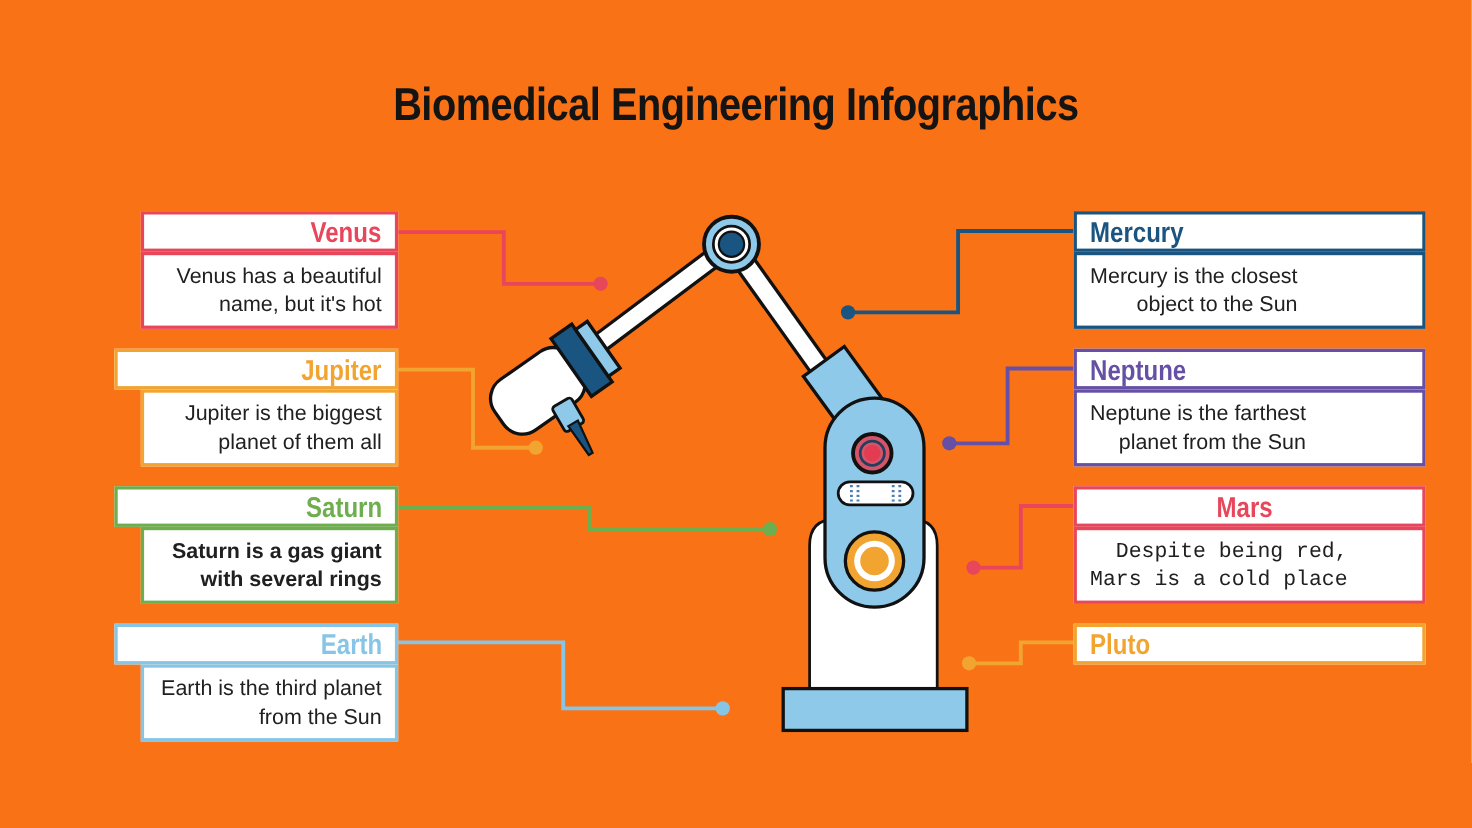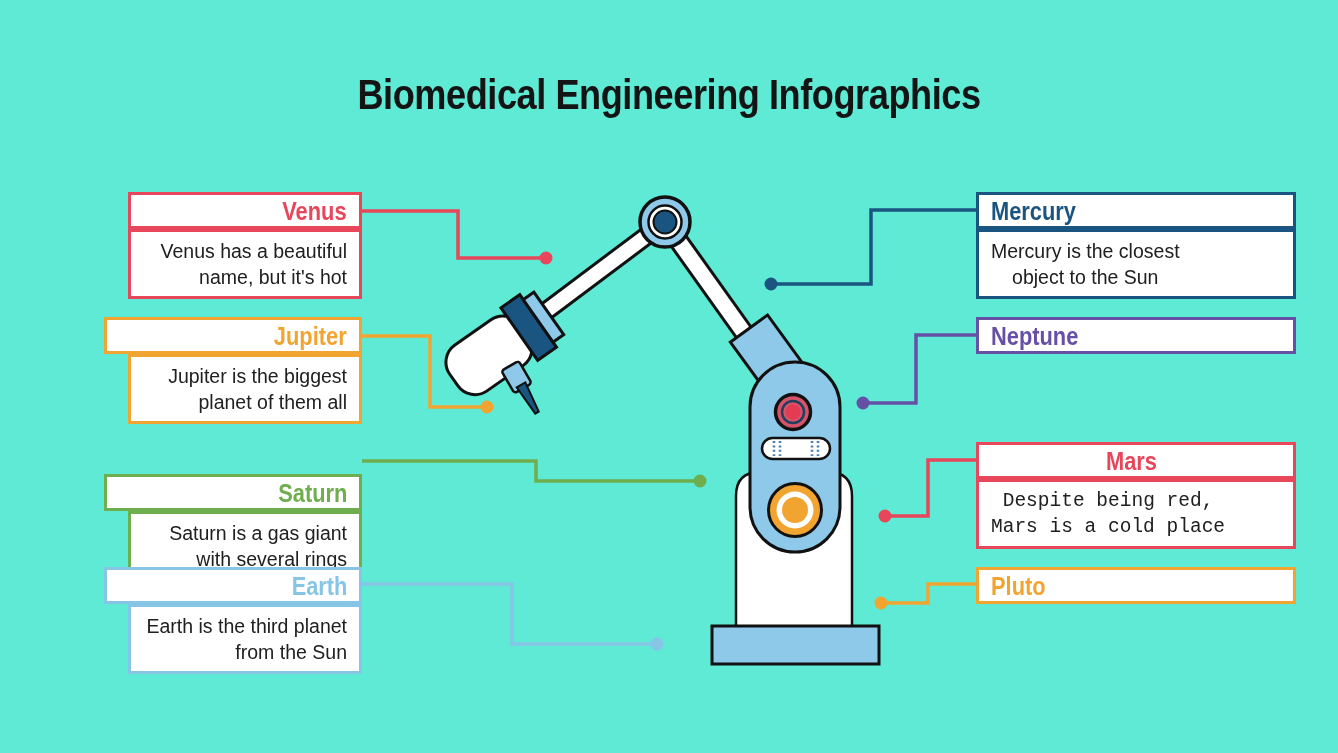--- a/index.html
+++ b/index.html
@@ -1,19 +1,19 @@
 <!DOCTYPE html>
 <html><head>
 <meta charset="utf-8">
 <style>
   html,body{margin:0;padding:0;background:#ffffff;}
   #canvas{
     position:relative;
     width:1338px;height:753px;
-    background:#5eead4;
+    background:#f97316;
     overflow:hidden;
     font-family:"Liberation Sans", sans-serif;
   }
   #page-title{
     position:absolute;top:72px;left:0;right:0;
     margin:0;text-align:center;
     font-size:42px;font-weight:bold;color:#141414;
     letter-spacing:-0.5px;line-height:1.1;
     transform:scaleX(0.86);
   }
@@ -38,21 +38,21 @@
     height:70px;border:3px solid #000;background:#fff;
     box-sizing:border-box;display:flex;align-items:center;padding:0 12px;
   }
   .info-box.left  .box-body{justify-content:flex-end;margin-left:24px;}
   .info-box.right .box-body{justify-content:flex-start;}
   .box-desc{
     font-size:19.5px;line-height:26px;color:#202020;
     white-space:pre-line;
   }
   .info-box.left  .box-desc{text-align:right;}
-  .info-box.right .box-desc{text-align:center;}
+  .info-box.right .box-desc{text-align:right;}
 </style>
 </head>
 <body>
 
 <div id="canvas">
 
   <h1 id="page-title">Biomedical Engineering Infographics</h1>
 
   <svg id="robot-svg" width="1338" height="753" viewBox="0 0 1338 753">
 
@@ -150,24 +150,24 @@
     <div class="box-header" style="border-color: rgb(242, 164, 49);">
       <span class="box-title" style="color: rgb(242, 164, 49);">Jupiter</span>
     </div>
     <div class="box-body" style="border-color: rgb(242, 164, 49);">
       <span class="box-desc">Jupiter is the biggest
 planet of them all</span>
     </div>
   </div>
 
   <div class="info-box left" style="top:442px">
-    <div class="box-header" style="border-color: rgb(110, 174, 79); margin-top: 32px;">
+    <div class="box-header" style="border-color: rgb(110, 174, 79);">
       <span class="box-title" style="color: rgb(110, 174, 79);">Saturn</span>
     </div>
-    <div class="box-body" style="border-color: rgb(110, 174, 79);">
+    <div class="box-body" style="border-color: rgb(110, 174, 79); font-weight: bold;">
       <span class="box-desc">Saturn is a gas giant
 with several rings</span>
     </div>
   </div>
 
   <div class="info-box left" style="top:567px">
     <div class="box-header" style="border-color: rgb(135, 197, 230);">
       <span class="box-title" style="color: rgb(135, 197, 230);">Earth</span>
     </div>
     <div class="box-body" style="border-color: rgb(135, 197, 230); justify-content: flex-end;">
@@ -183,20 +183,24 @@
     <div class="box-body" style="border-color: rgb(26, 84, 128);">
       <span class="box-desc">Mercury is the closest
 object to the Sun</span>
     </div>
   </div>
 
   <div class="info-box right" style="top:317px">
     <div class="box-header" style="border-color: rgb(102, 80, 165); text-align: center;">
       <span class="box-title" style="color: rgb(102, 80, 165);">Neptune</span>
     </div>
+    <div class="box-body" style="border-color: rgb(102, 80, 165);">
+      <span class="box-desc">Neptune is the farthest
+planet from the Sun</span>
+    </div>
   </div>
 
   <div class="info-box right" style="top:442px">
     <div class="box-header" style="border-color: rgb(232, 70, 90); justify-content: center;">
       <span class="box-title" style="color: rgb(232, 70, 90);">Mars</span>
     </div>
     <div class="box-body" style="border-color: rgb(232, 70, 90); font-family: Liberation Mono, monospace;">
       <span class="box-desc">Despite being red,
 Mars is a cold place</span>
     </div>

